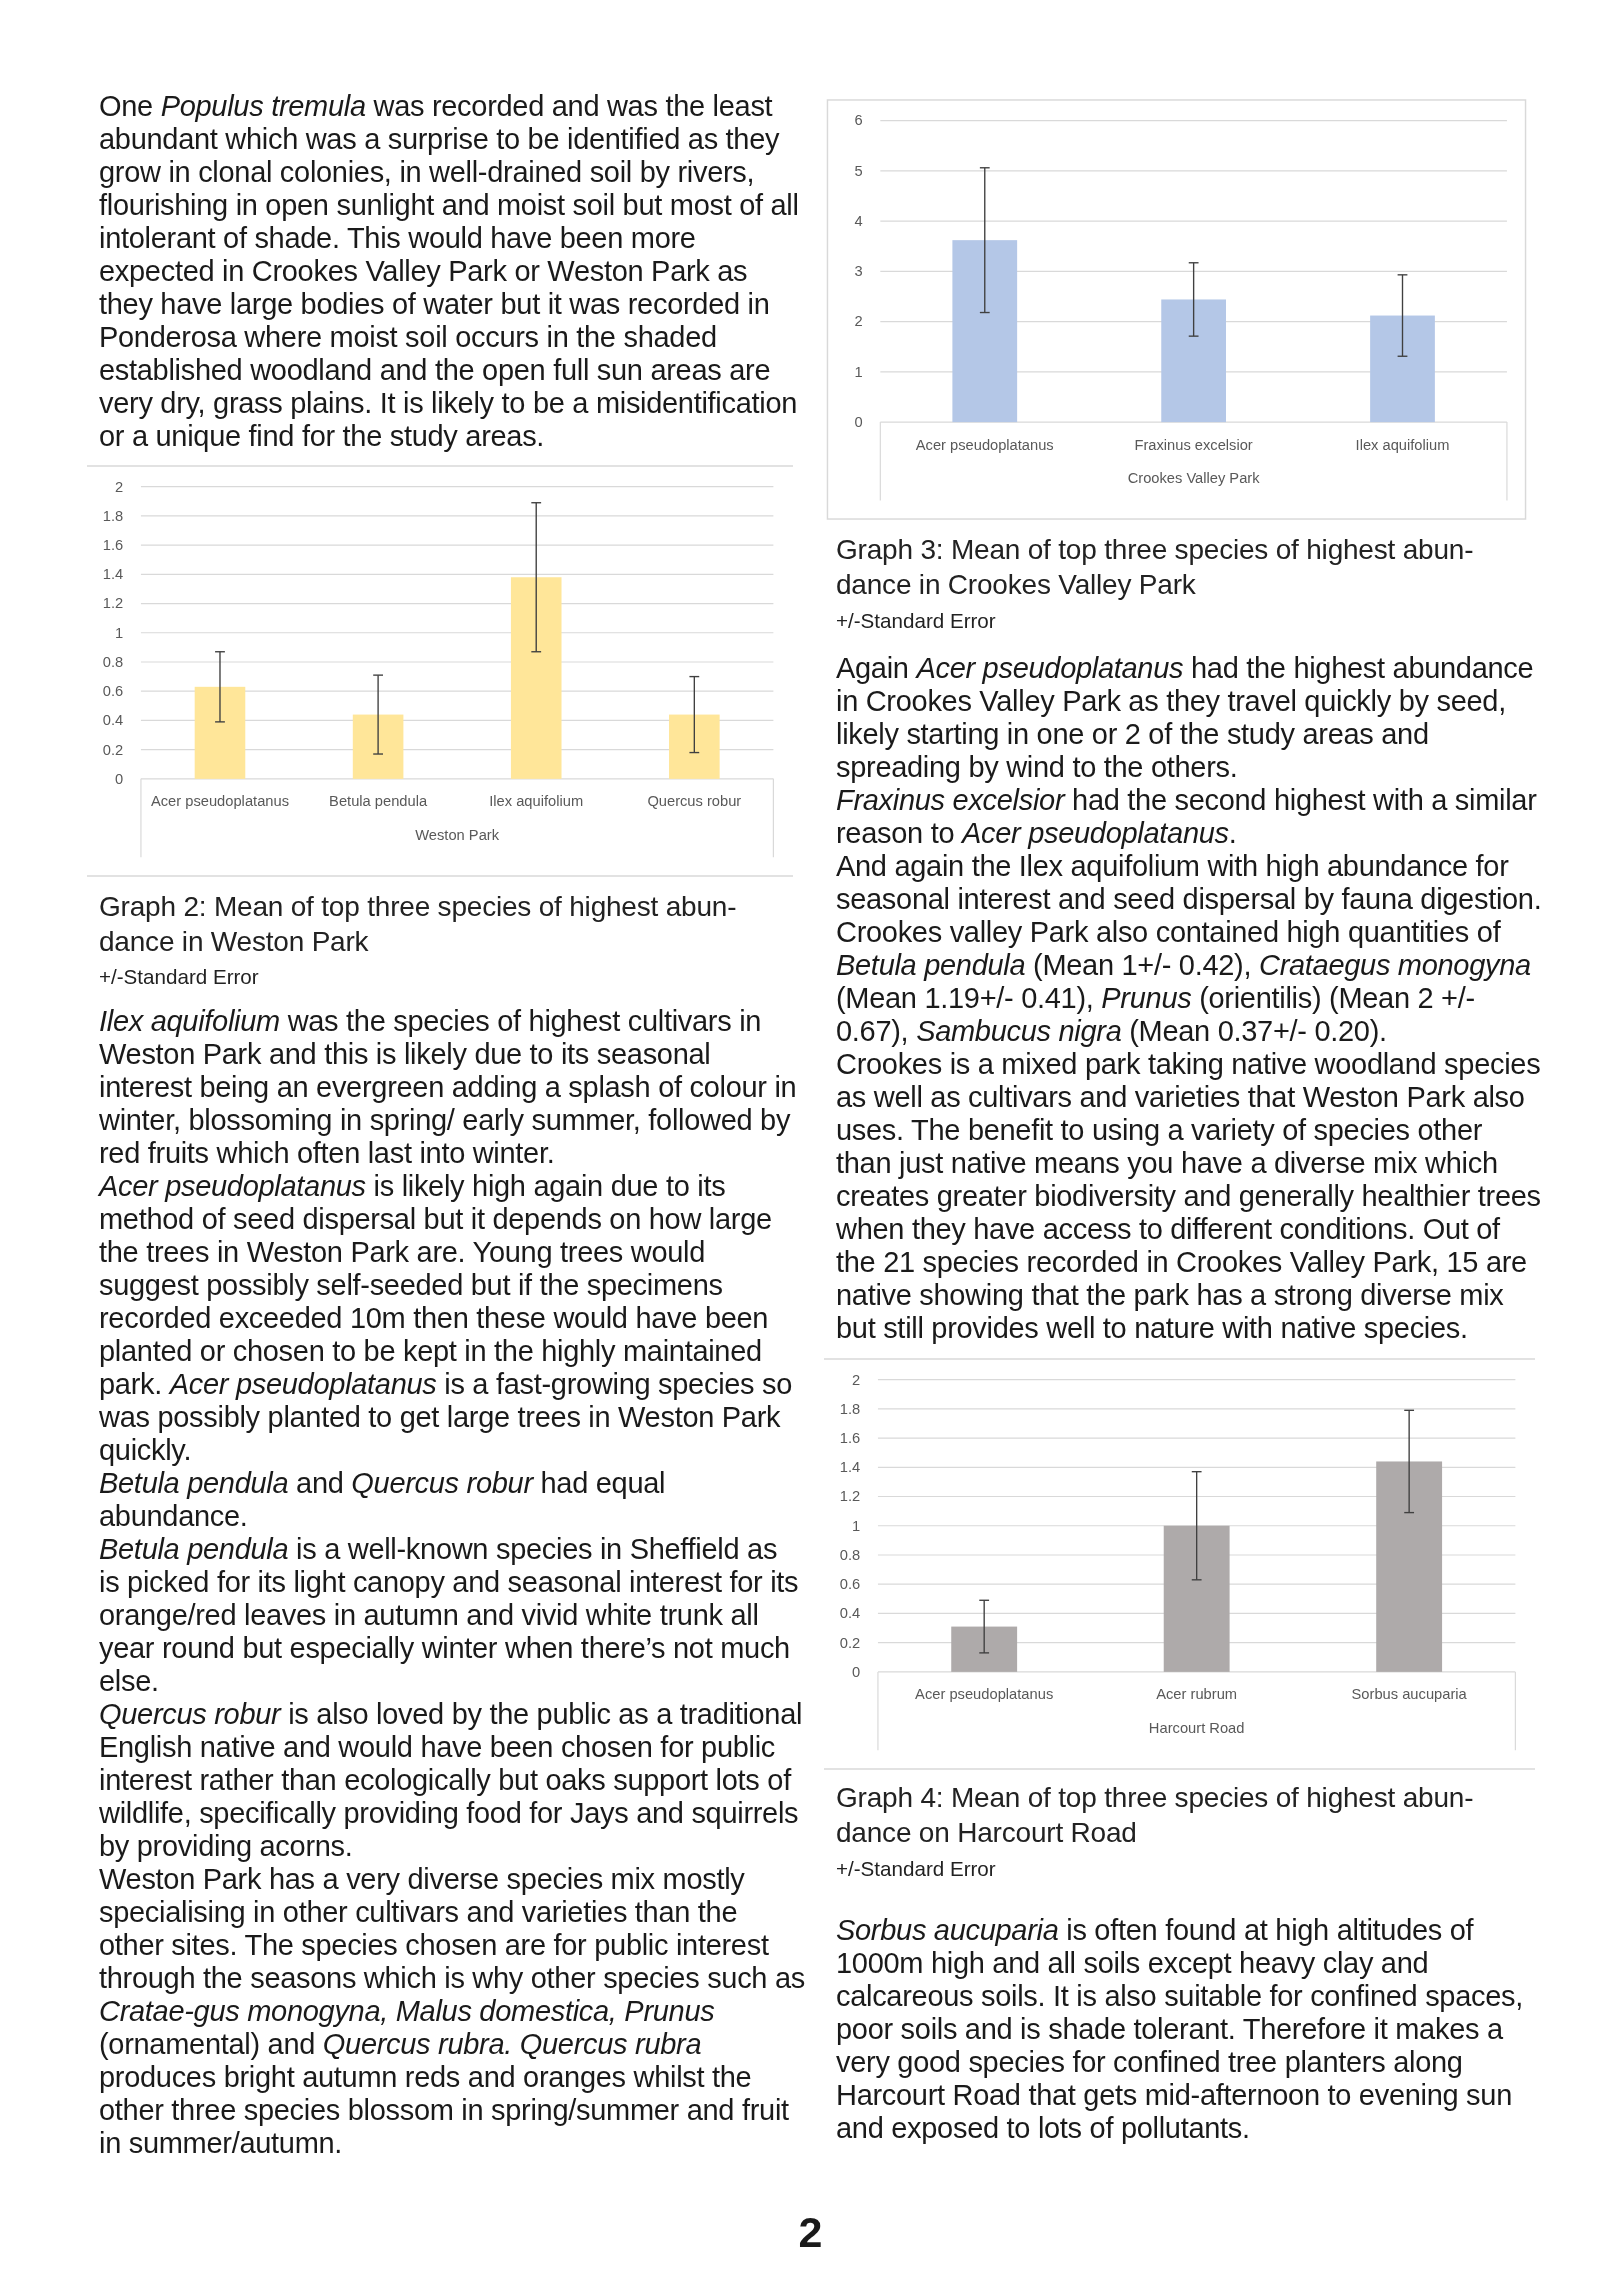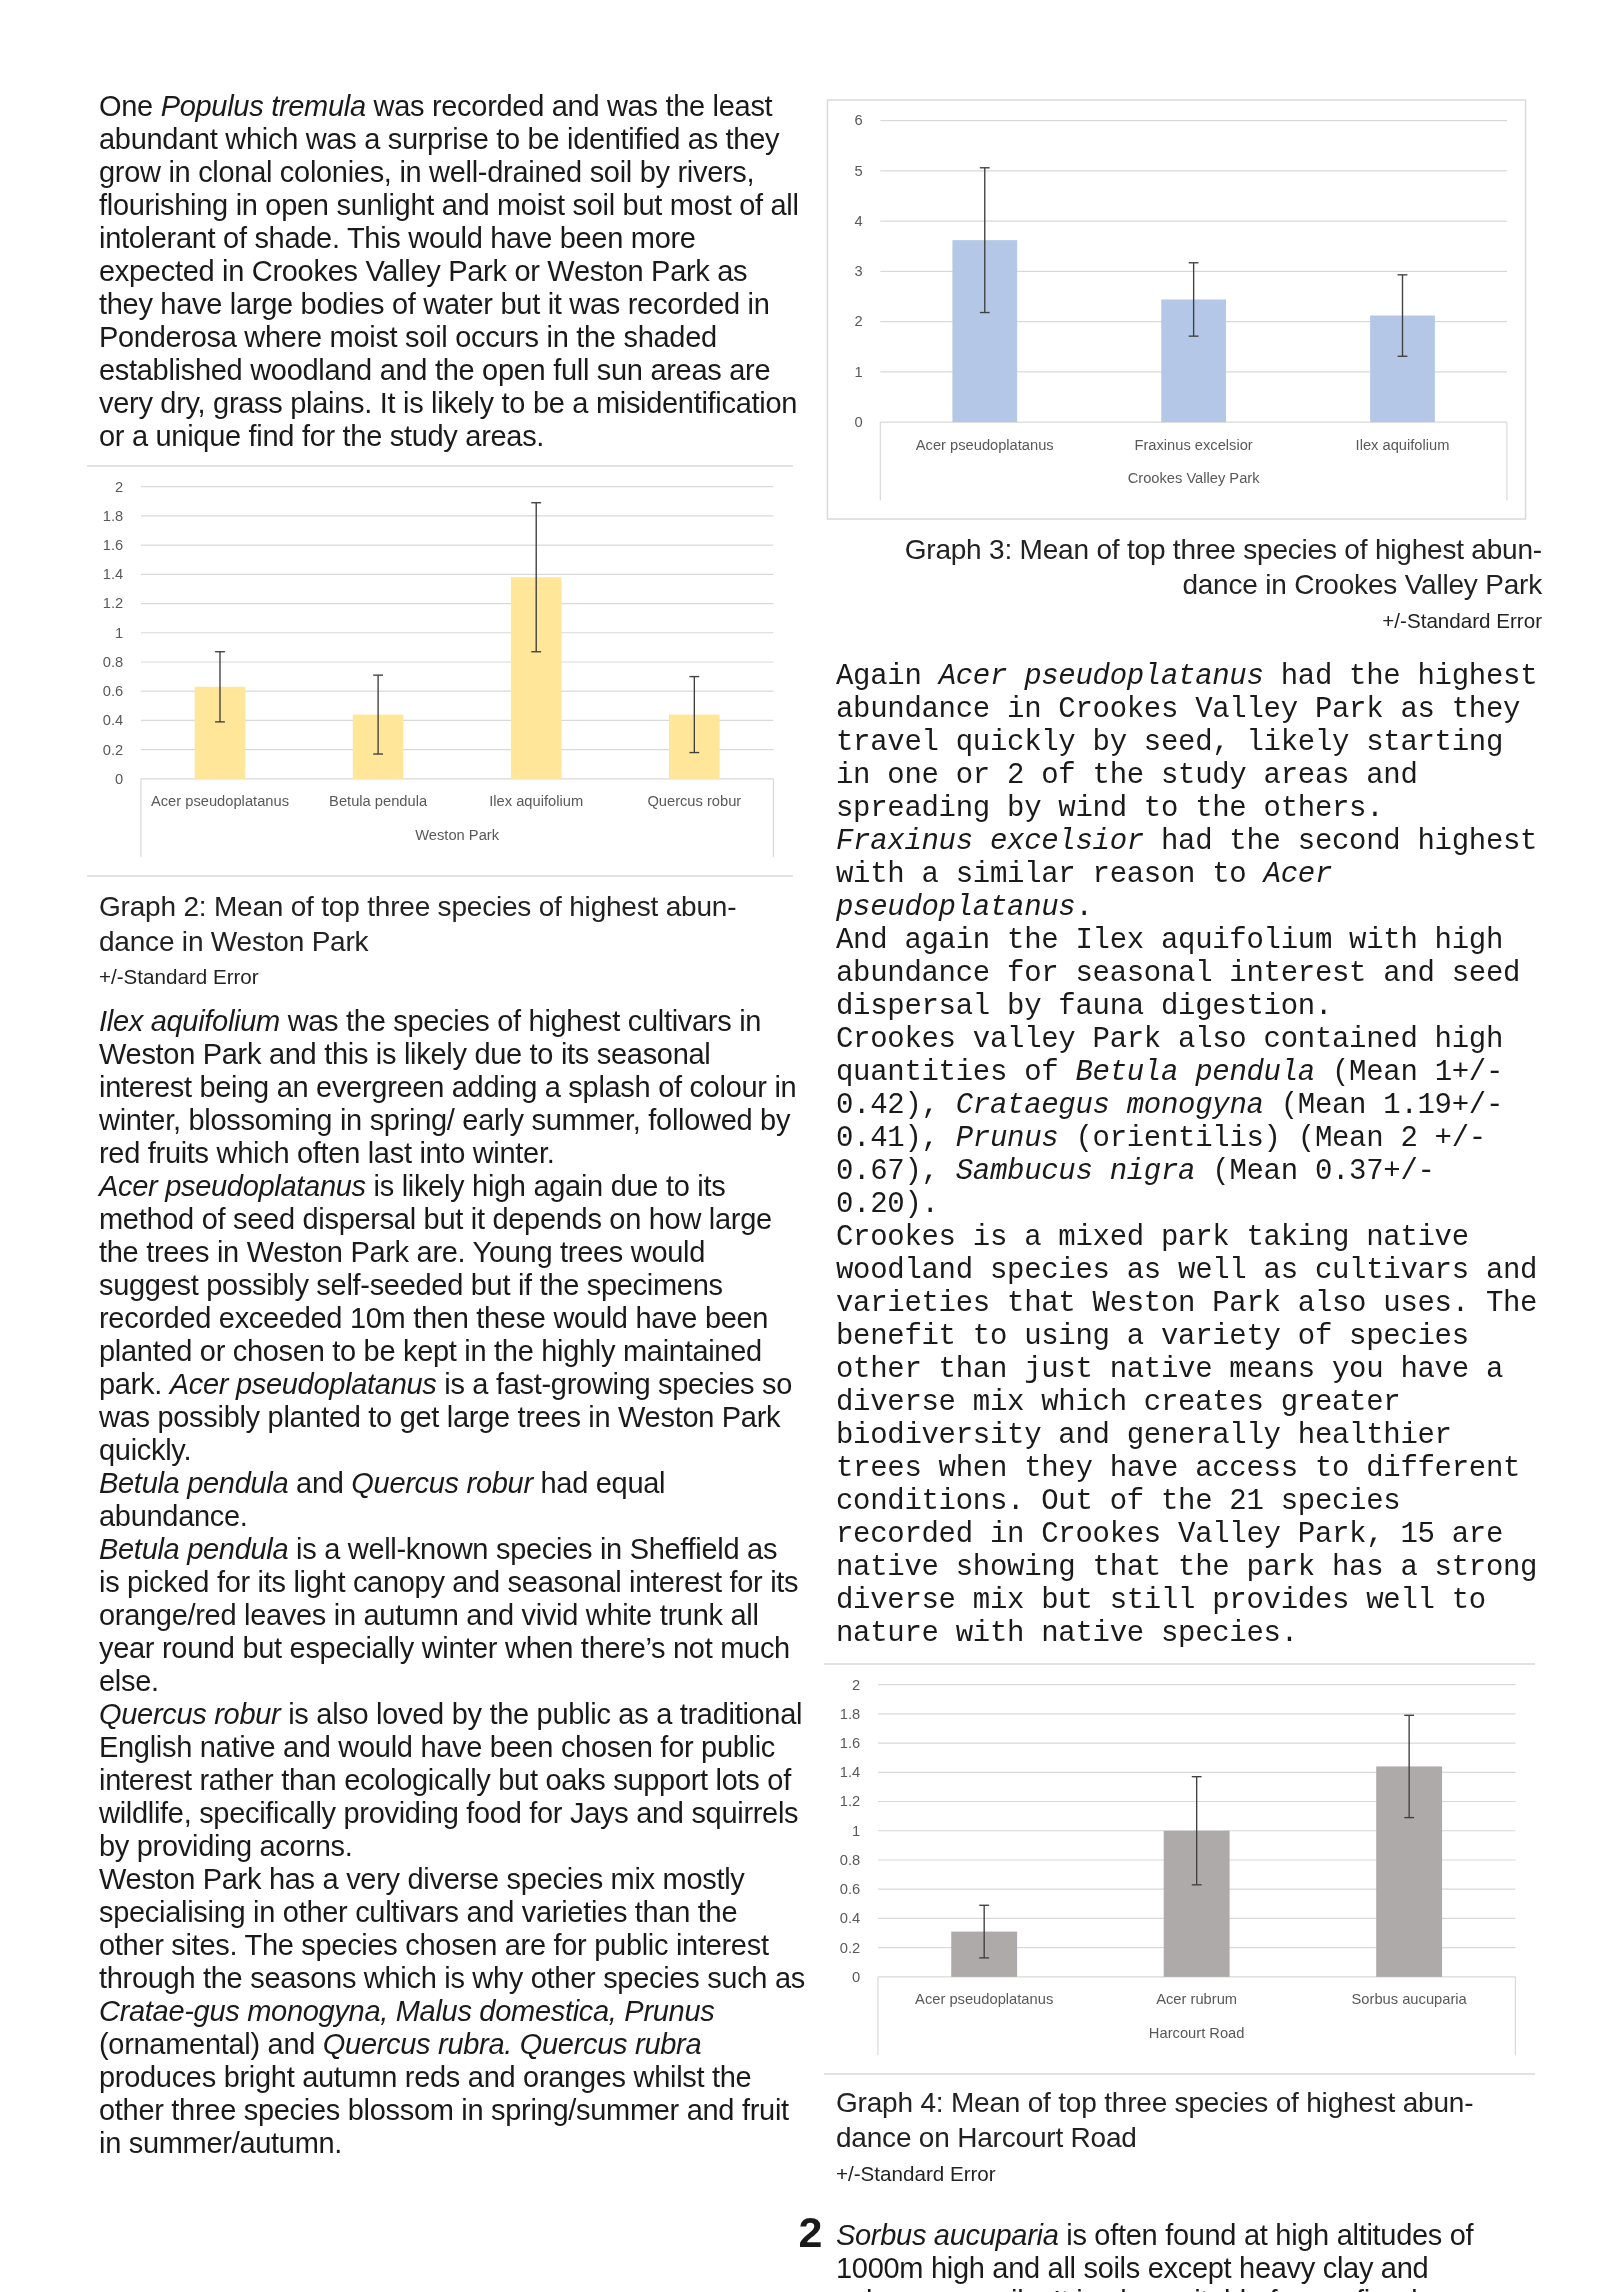--- a/index.html
+++ b/index.html
@@ -136,26 +136,26 @@
           <rect x="555.2666666666667" y="221.17333333333335" width="66.13333333333334" height="108.82666666666665" fill="#B4C7E7"></rect>
           <line x1="588.3333333333334" y1="179.59333333333333" x2="588.3333333333334" y2="262.75333333333333" stroke="#404040" stroke-width="1.4"></line>
           <line x1="583.3333333333334" y1="179.59333333333333" x2="593.3333333333334" y2="179.59333333333333" stroke="#404040" stroke-width="1.4"></line>
           <line x1="583.3333333333334" y1="262.75333333333333" x2="593.3333333333334" y2="262.75333333333333" stroke="#404040" stroke-width="1.4"></line>
         </g>
         <text x="588.3333333333334" y="358" text-anchor="middle" font-size="15" fill="#595959" font-family="Liberation Sans, DejaVu Sans, sans-serif">Ilex aquifolium</text>
         <text x="375" y="392" text-anchor="middle" font-size="15" fill="#595959" font-family="Liberation Sans, DejaVu Sans, sans-serif">Crookes Valley Park</text>
       </svg>
     </div>
 
-  <div style="margin-top:11.8px;text-align:right;">
+  <div style="margin-top:11.8px;">
     <p class="caption">Graph 3: Mean of top three species of highest abun-dance in Crookes Valley Park</p>
     <p class="caption-sub">+/-Standard Error</p>
   </div>
 
-  <div style="margin-top:25px;font-family:Liberation Mono, monospace;">
+  <div style="margin-top:17px;">
     <p class="body"><span>Again </span><span class="it">Acer pseudoplatanus</span><span> had the highest abundance in Crookes Valley Park as they travel quickly by seed, likely starting in one or 2 of the study areas and spreading by wind to the others.</span></p>
     <p class="body"><span class="it">Fraxinus excelsior</span><span> had the second highest with a similar reason to </span><span class="it">Acer pseudoplatanus</span><span>.</span></p>
     <p class="body"><span>And again the Ilex aquifolium with high abundance for seasonal interest and seed dispersal by fauna digestion.</span></p>
     <p class="body"><span>Crookes valley Park also contained high quantities of </span><span class="it">Betula pendula</span><span> (Mean 1+/- 0.42), </span><span class="it">Crataegus monogyna</span><span> (Mean 1.19+/- 0.41), </span><span class="it">Prunus</span><span> (orientilis) (Mean 2 +/- 0.67), </span><span class="it">Sambucus nigra</span><span> (Mean 0.37+/- 0.20).</span></p>
     <p class="body"><span>Crookes is a mixed park taking native woodland species as well as cultivars and varieties that Weston Park also uses. The benefit to using a variety of species other than just native means you have a diverse mix which creates greater biodiversity and generally healthier trees when they have access to different conditions. Out of the 21 species recorded in Crookes Valley Park, 15 are native showing that the park has a strong diverse mix but still provides well to nature with native species.</span></p>
   </div>
 
   <div class="chart-wrap" style="margin-left:-11.8px; margin-top:13.7px;">
       <svg width="711" height="412" viewBox="0 0 725 420">
         <line x1="0" y1="1" x2="725" y2="1" stroke="#d9d9d9" stroke-width="1.5"></line>

